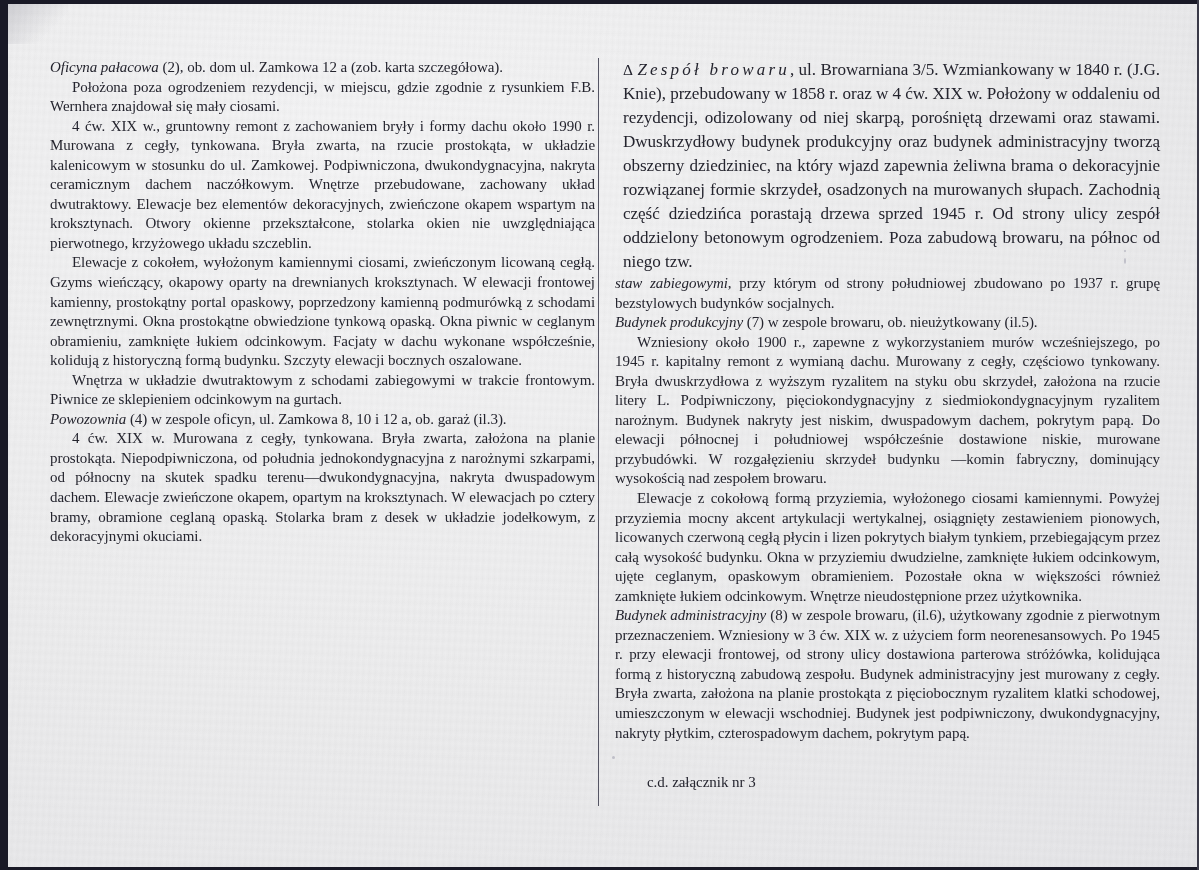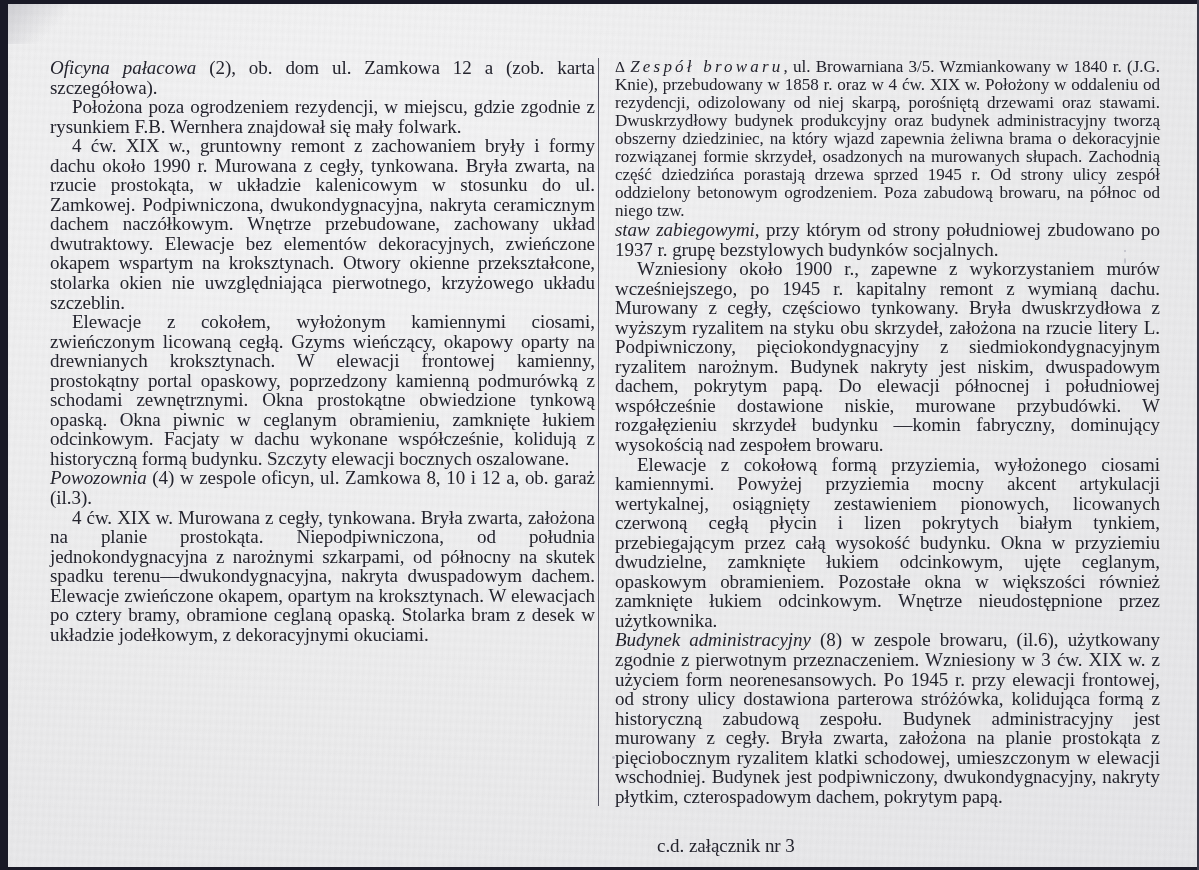--- a/index.html
+++ b/index.html
@@ -77,55 +77,56 @@
     left: 548px;
     top: 0px;
     width: 1px;
     height: 748px;
     background: #3b3b4c;
     opacity: 0.85;
   }
 
   p {
     margin: 0;
-    font-size: 19px;
+    font-size: 15px;
     line-height: 19.55px;
     text-align: justify;
     text-justify: inter-word;
     letter-spacing: -0.05px;
     -webkit-font-smoothing: antialiased;
   }
 
   p.indent { text-indent: 22px; }
   p.flush  { text-indent: 0; }
 
   .it { font-style: italic; }
 
   
   .entry-heading {
     font-size: 17.1px;
-    line-height: 18px;
+    line-height: 24px;
     text-align: justify;
     letter-spacing: -0.05px;
+    margin-left: 8px;
   }
   .tri {
     font-style: normal;
     letter-spacing: 0;
     font-size: 15.5px;
   }
   .heading-name {
     font-style: italic;
     letter-spacing: 3.2px;
     font-size: 17px;
   }
   .gap-md { height: 30px; }
 
   .closing {
     text-indent: 0;
-    margin-left: 42px;
+    margin-left: 32px;
   }
 
   
   .speck {
     position: absolute;
     background: #9b9bab;
     border-radius: 50%;
     opacity: .55;
     pointer-events: none;
   }
@@ -148,36 +149,38 @@
   <div class="speck" style="left:612px; top:756px; width:3px; height:3px;"></div>
   <div class="speck" style="left:248px; top:180px; width:2px; height:2px; opacity:.3;"></div>
 
   <div id="body-text">
 
     <div class="divider"></div>
 
     <div class="column col-left">
       <div id="left-paragraphs">
           <p class="flush"><span class="it">Oficyna pałacowa</span><span> (2), ob. dom ul. Zamkowa 12 a (zob. karta szczegółowa).</span></p>
-          <p class="indent"><span>Położona poza ogrodzeniem rezydencji, w miejscu, gdzie zgodnie z rysunkiem F.B. Wernhera znajdował się mały folwark.</span></p>
+          <p class="indent"><span>Położona poza ogrodzeniem rezydencji, w miejscu, gdzie zgodnie z rysunkiem F.B. Wernhera znajdował się mały ciosami.</span></p>
           <p class="indent"><span>4 ćw. XIX w., gruntowny remont z zachowaniem bryły i formy dachu około 1990 r. Murowana z cegły, tynkowana. Bryła zwarta, na rzucie prostokąta, w układzie kalenicowym w stosunku do ul. Zamkowej. Podpiwniczona, dwukondygnacyjna, nakryta ceramicznym dachem naczółkowym. Wnętrze przebudowane, zachowany układ dwutraktowy. Elewacje bez elementów dekoracyjnych, zwieńczone okapem wspartym na kroksztynach. Otwory okienne przekształcone, stolarka okien nie uwzględniająca pierwotnego, krzyżowego układu szczeblin.</span></p>
           <p class="indent"><span>Elewacje z cokołem, wyłożonym kamiennymi ciosami, zwieńczonym licowaną cegłą. Gzyms wieńczący, okapowy oparty na drewnianych kroksztynach. W elewacji frontowej kamienny, prostokątny portal opaskowy, poprzedzony kamienną podmurówką z schodami zewnętrznymi. Okna prostokątne obwiedzione tynkową opaską. Okna piwnic w ceglanym obramieniu, zamknięte łukiem odcinkowym. Facjaty w dachu wykonane współcześnie, kolidują z historyczną formą budynku. Szczyty elewacji bocznych oszalowane.</span></p>
+          <p class="indent"><span>Wnętrza w układzie dwutraktowym z schodami zabiegowymi w trakcie frontowym. Piwnice ze sklepieniem odcinkowym na gurtach.</span></p>
           <p class="flush"><span class="it">Powozownia</span><span> (4) w zespole oficyn, ul. Zamkowa 8, 10 i 12 a, ob. garaż (il.3).</span></p>
           <p class="indent"><span>4 ćw. XIX w. Murowana z cegły, tynkowana. Bryła zwarta, założona na planie prostokąta. Niepodpiwniczona, od południa jednokondygnacyjna z narożnymi szkarpami, od północny na skutek spadku terenu—dwukondygnacyjna, nakryta dwuspadowym dachem. Elewacje zwieńczone okapem, opartym na kroksztynach. W elewacjach po cztery bramy, obramione ceglaną opaską. Stolarka bram z desek w układzie jodełkowym, z dekoracyjnymi okuciami.</span></p>
         </div>
     </div>
 
     <div class="column col-right">
 
       <p class="entry-heading flush">
         <span class="tri">Δ</span><span>&nbsp;</span><span class="heading-name">Zespół browaru</span><span>, ul. Browarniana 3/5. Wzmiankowany w 1840 r. (J.G. Knie), przebudowany w 1858 r. oraz w 4 ćw. XIX w. Położony w oddaleniu od rezydencji, odizolowany od niej skarpą, porośniętą drzewami oraz stawami. Dwuskrzydłowy budynek produkcyjny oraz budynek administracyjny tworzą obszerny dziedziniec, na który wjazd zapewnia żeliwna brama o dekoracyjnie rozwiązanej formie skrzydeł, osadzonych na murowanych słupach. Zachodnią część dziedzińca porastają drzewa sprzed 1945 r. Od strony ulicy zespół oddzielony betonowym ogrodzeniem. Poza zabudową browaru, na północ od niego tzw. </span>
       </p>
 
       <div id="right-paragraphs">
           <p class="flush"><span class="it">staw zabiegowymi</span><span>, przy którym od strony południowej zbudowano po 1937 r. grupę bezstylowych budynków socjalnych.</span></p>
+          <p class="flush"><span class="it">Budynek produkcyjny</span><span> (7) w zespole browaru, ob. nieużytkowany (il.5).</span></p>
           <p class="indent"><span>Wzniesiony około 1900 r., zapewne z wykorzystaniem murów wcześniejszego, po 1945 r. kapitalny remont z wymianą dachu. Murowany z cegły, częściowo tynkowany. Bryła dwuskrzydłowa z wyższym ryzalitem na styku obu skrzydeł, założona na rzucie litery L. Podpiwniczony, pięciokondygnacyjny z siedmiokondygnacyjnym ryzalitem narożnym. Budynek nakryty jest niskim, dwuspadowym dachem, pokrytym papą. Do elewacji północnej i południowej współcześnie dostawione niskie, murowane przybudówki. W rozgałęzieniu skrzydeł budynku —komin fabryczny, dominujący wysokością nad zespołem browaru.</span></p>
           <p class="indent"><span>Elewacje z cokołową formą przyziemia, wyłożonego ciosami kamiennymi. Powyżej przyziemia mocny akcent artykulacji wertykalnej, osiągnięty zestawieniem pionowych, licowanych czerwoną cegłą płycin i lizen pokrytych białym tynkiem, przebiegającym przez całą wysokość budynku. Okna w przyziemiu dwudzielne, zamknięte łukiem odcinkowym, ujęte  ceglanym, opaskowym obramieniem. Pozostałe okna w większości również zamknięte łukiem odcinkowym. Wnętrze nieudostępnione przez użytkownika.</span></p>
           <p class="flush"><span class="it">Budynek administracyjny</span><span> (8) w zespole browaru, (il.6), użytkowany zgodnie z pierwotnym przeznaczeniem. Wzniesiony w 3 ćw. XIX w. z użyciem form neorenesansowych. Po 1945 r. przy elewacji frontowej, od strony ulicy dostawiona parterowa stróżówka, kolidująca formą z historyczną zabudową zespołu. Budynek administracyjny jest murowany z cegły. Bryła zwarta, założona na planie prostokąta z pięciobocznym ryzalitem klatki schodowej, umieszczonym w elewacji wschodniej. Budynek jest podpiwniczony, dwukondygnacyjny, nakryty płytkim, czterospadowym dachem, pokrytym papą.</span></p>
         </div>
 
       <div class="gap-md"></div>
 
       <p class="closing">c.d. załącznik nr 3</p>
     </div>
 

